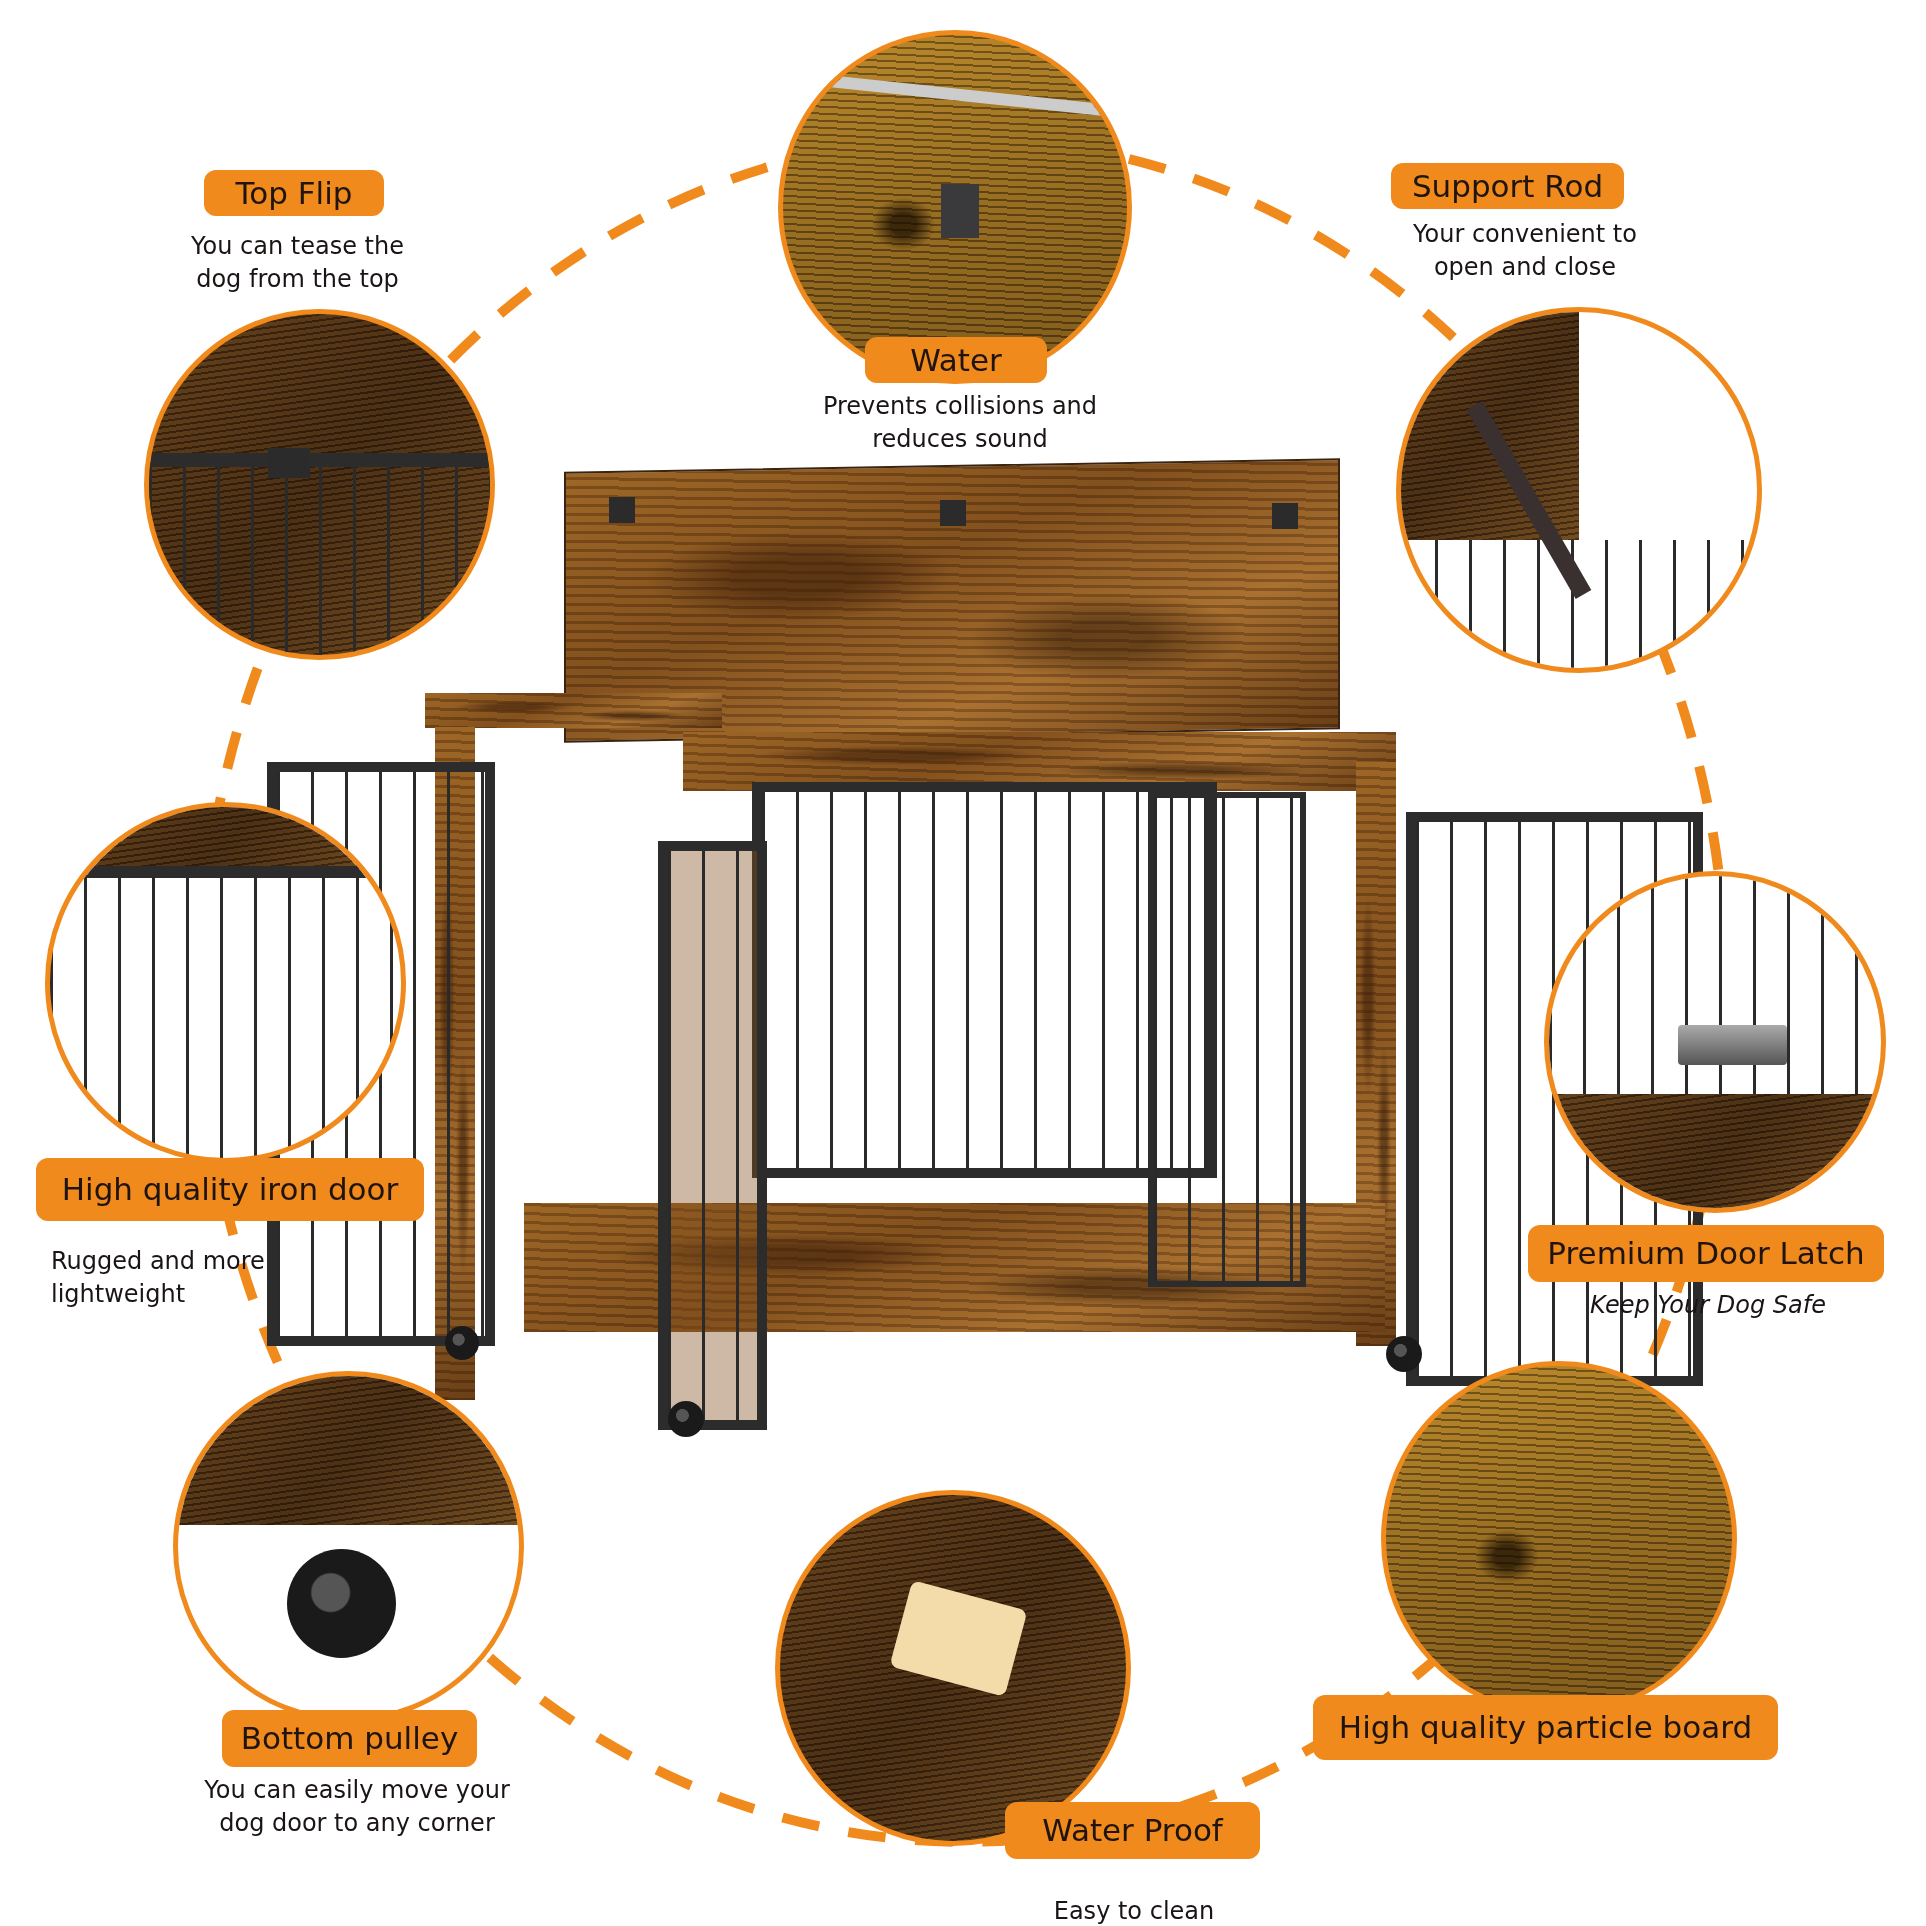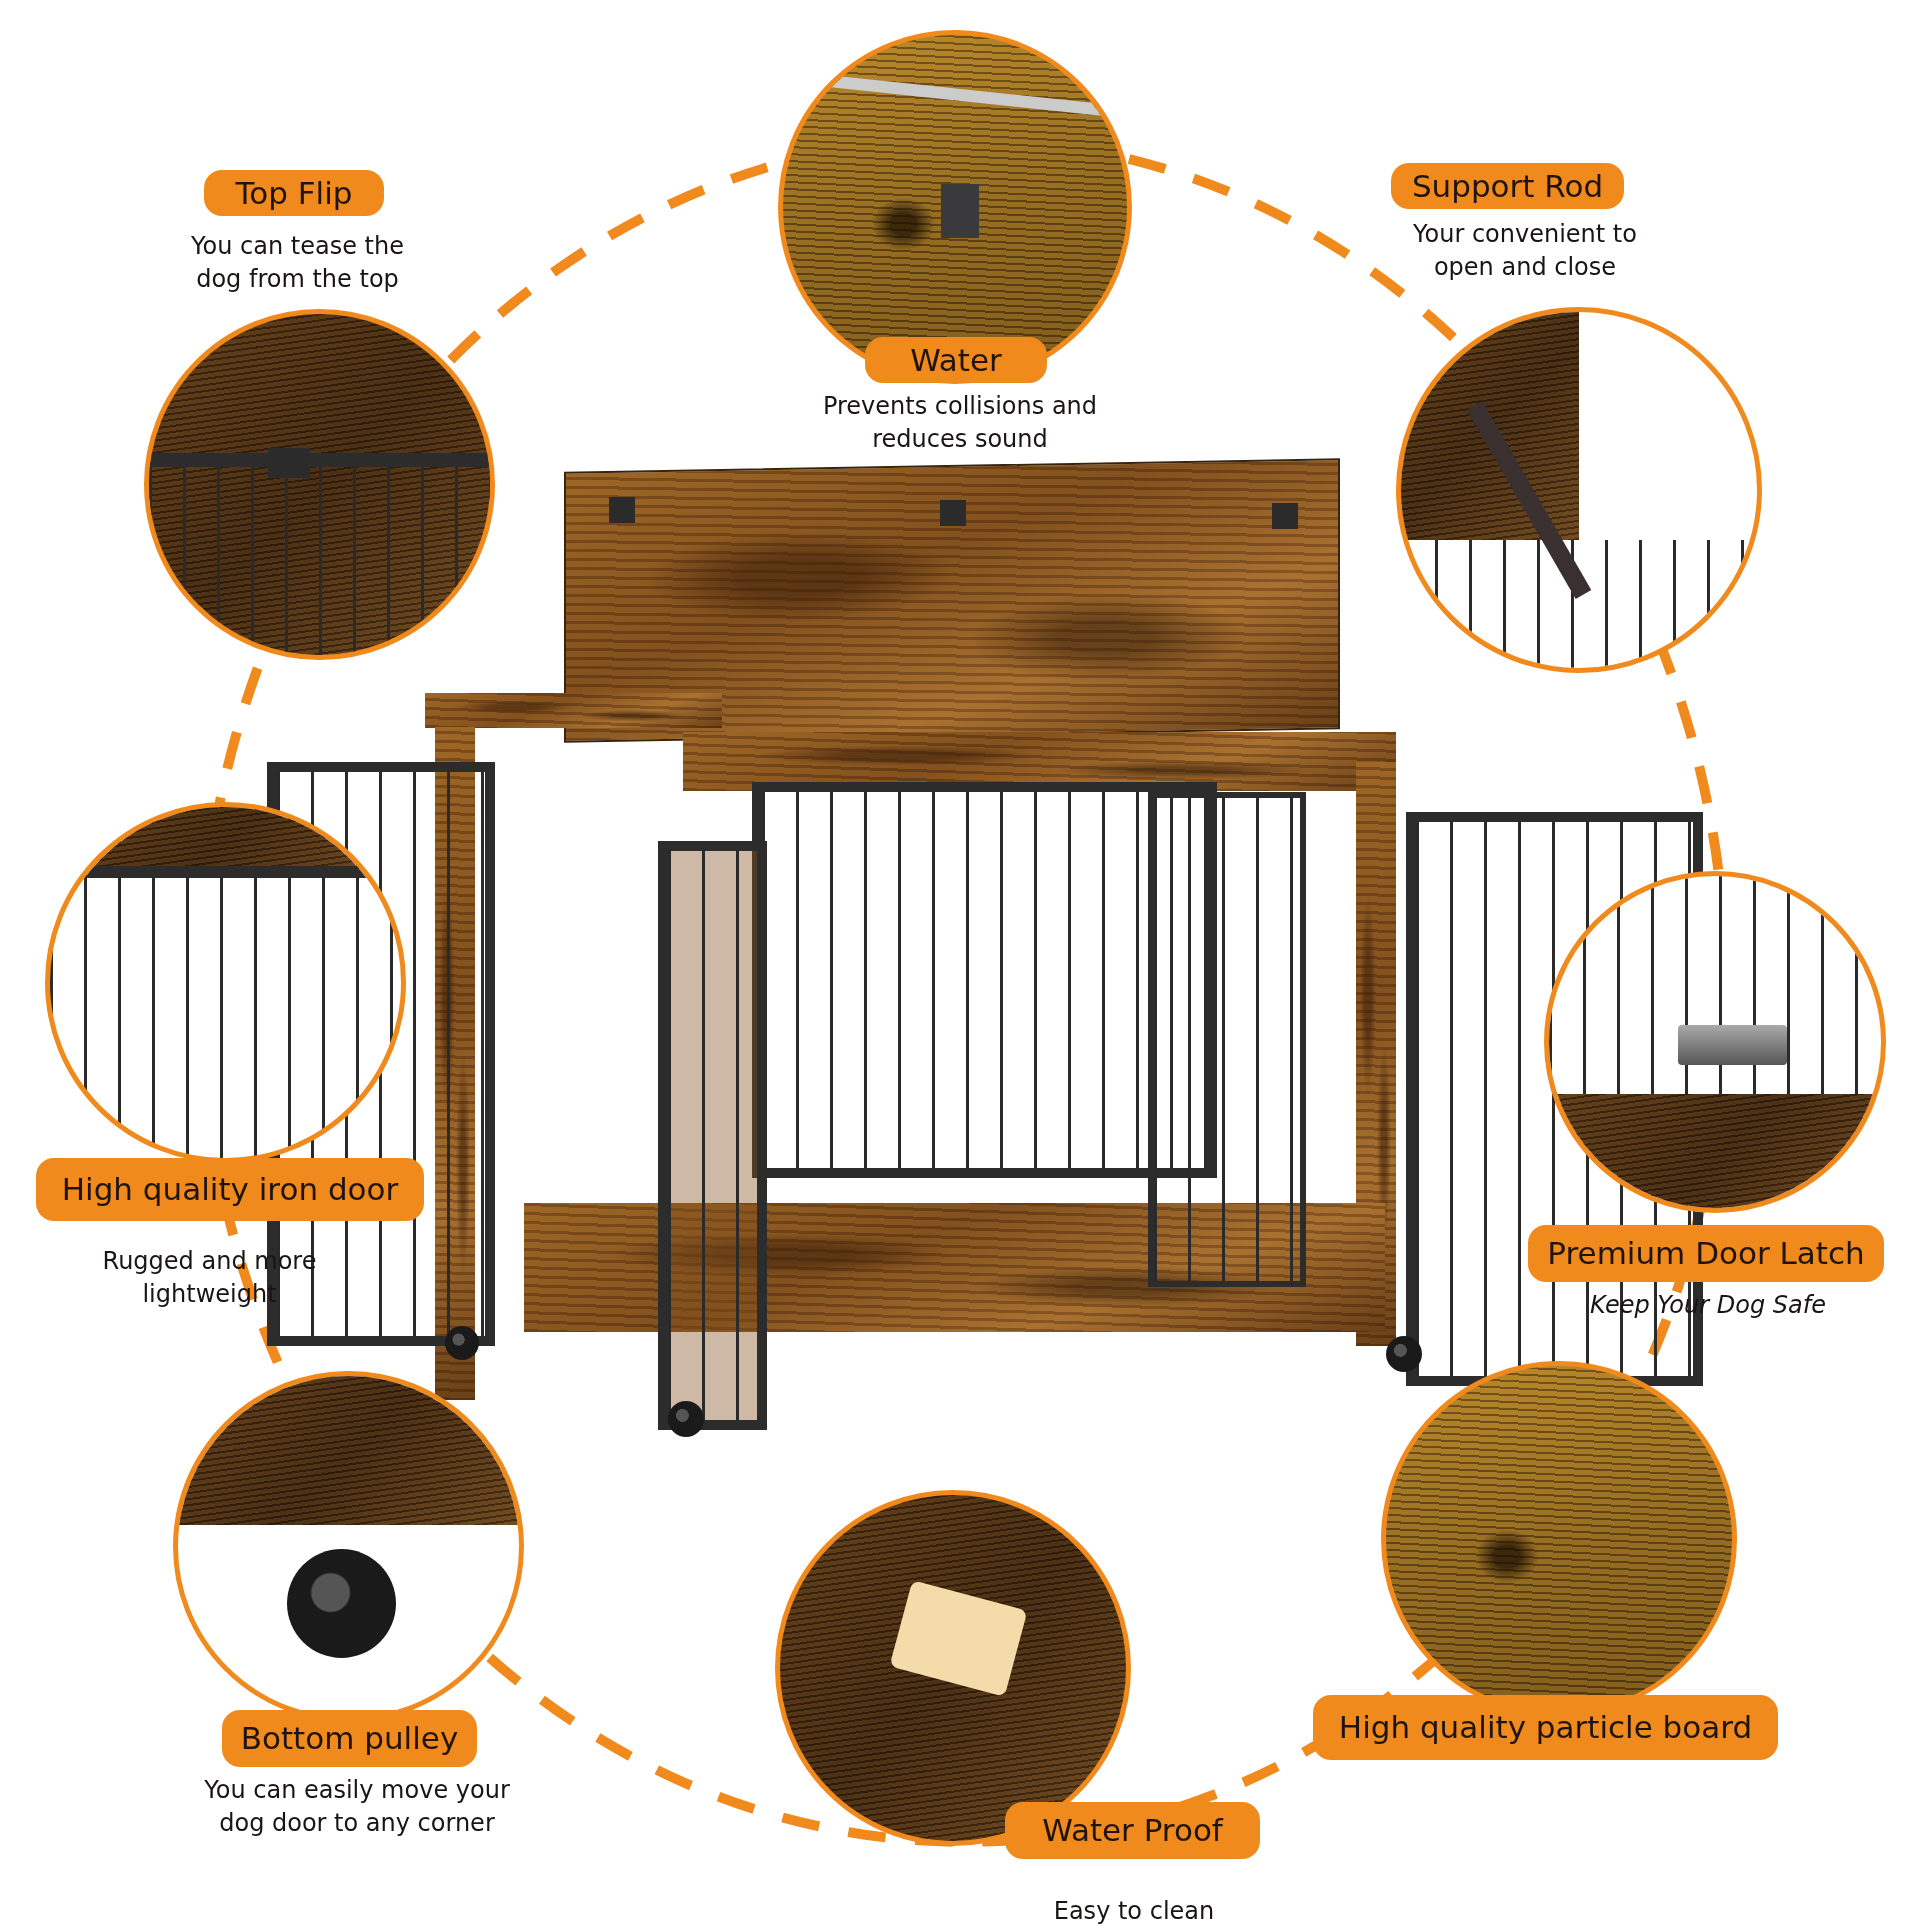--- a/index.html
+++ b/index.html
@@ -13,23 +13,23 @@
       linear-gradient(160deg, #9a6424 0%, #7a4a1a 40%, #a87030 70%, #5c3512 100%); }
   .wood-dark { background:
       repeating-linear-gradient(-8deg, rgba(30,15,5,0.45) 0 2px, rgba(150,100,40,0.2) 2px 6px),
       linear-gradient(135deg, #5a3a18 0%, #3a2410 50%, #6b4820 100%); }
   .wood-gold { background:
       radial-gradient(ellipse at 35% 55%, rgba(20,10,0,0.7) 0 4%, transparent 10%),
       repeating-linear-gradient(3deg, rgba(40,25,5,0.45) 0 2px, rgba(200,150,40,0.2) 2px 7px),
       linear-gradient(170deg, #b7862c 0%, #8c6420 50%, #6e4c18 100%); }
   .bars { background: repeating-linear-gradient(90deg, #2a2a2a 0 3px, transparent 3px 34px); }
   .frame { border:10px solid #2c2c2c; box-sizing:border-box; }
-  .tag { position:absolute; background:#f08a1c; border-radius:18px; color:#1f1410; font-size:31px; line-height:1; display:flex; align-items:center; justify-content:center; white-space:nowrap; font-family:"DejaVu Sans", sans-serif; }
+  .tag { position:absolute; background:#f08a1c; border-radius:12px; color:#1f1410; font-size:31px; line-height:1; display:flex; align-items:center; justify-content:center; white-space:nowrap; font-family:"DejaVu Sans", sans-serif; }
   .desc { position:absolute; font-size:24px; line-height:33px; text-align:center; color:#1a1414; white-space:nowrap; }
-  .desc.left { text-align:center; }
+  .desc.left { text-align:left; }
   .square { position:absolute; background:#2b2b2b; }
   .wheel { position:absolute; border-radius:50%; background:radial-gradient(circle at 40% 40%, #555 0 20%, #1a1a1a 22% 100%); }
 </style>
 </head>
 <body>
 
 <svg class="abs" style="left:0;top:0" width="1927" height="1927" viewBox="0 0 1946 1946">
   <ellipse cx="973" cy="1000" rx="770" ry="860" fill="none" stroke="#f08a1c" stroke-width="10" stroke-dasharray="38 30"></ellipse>
 </svg>
 

